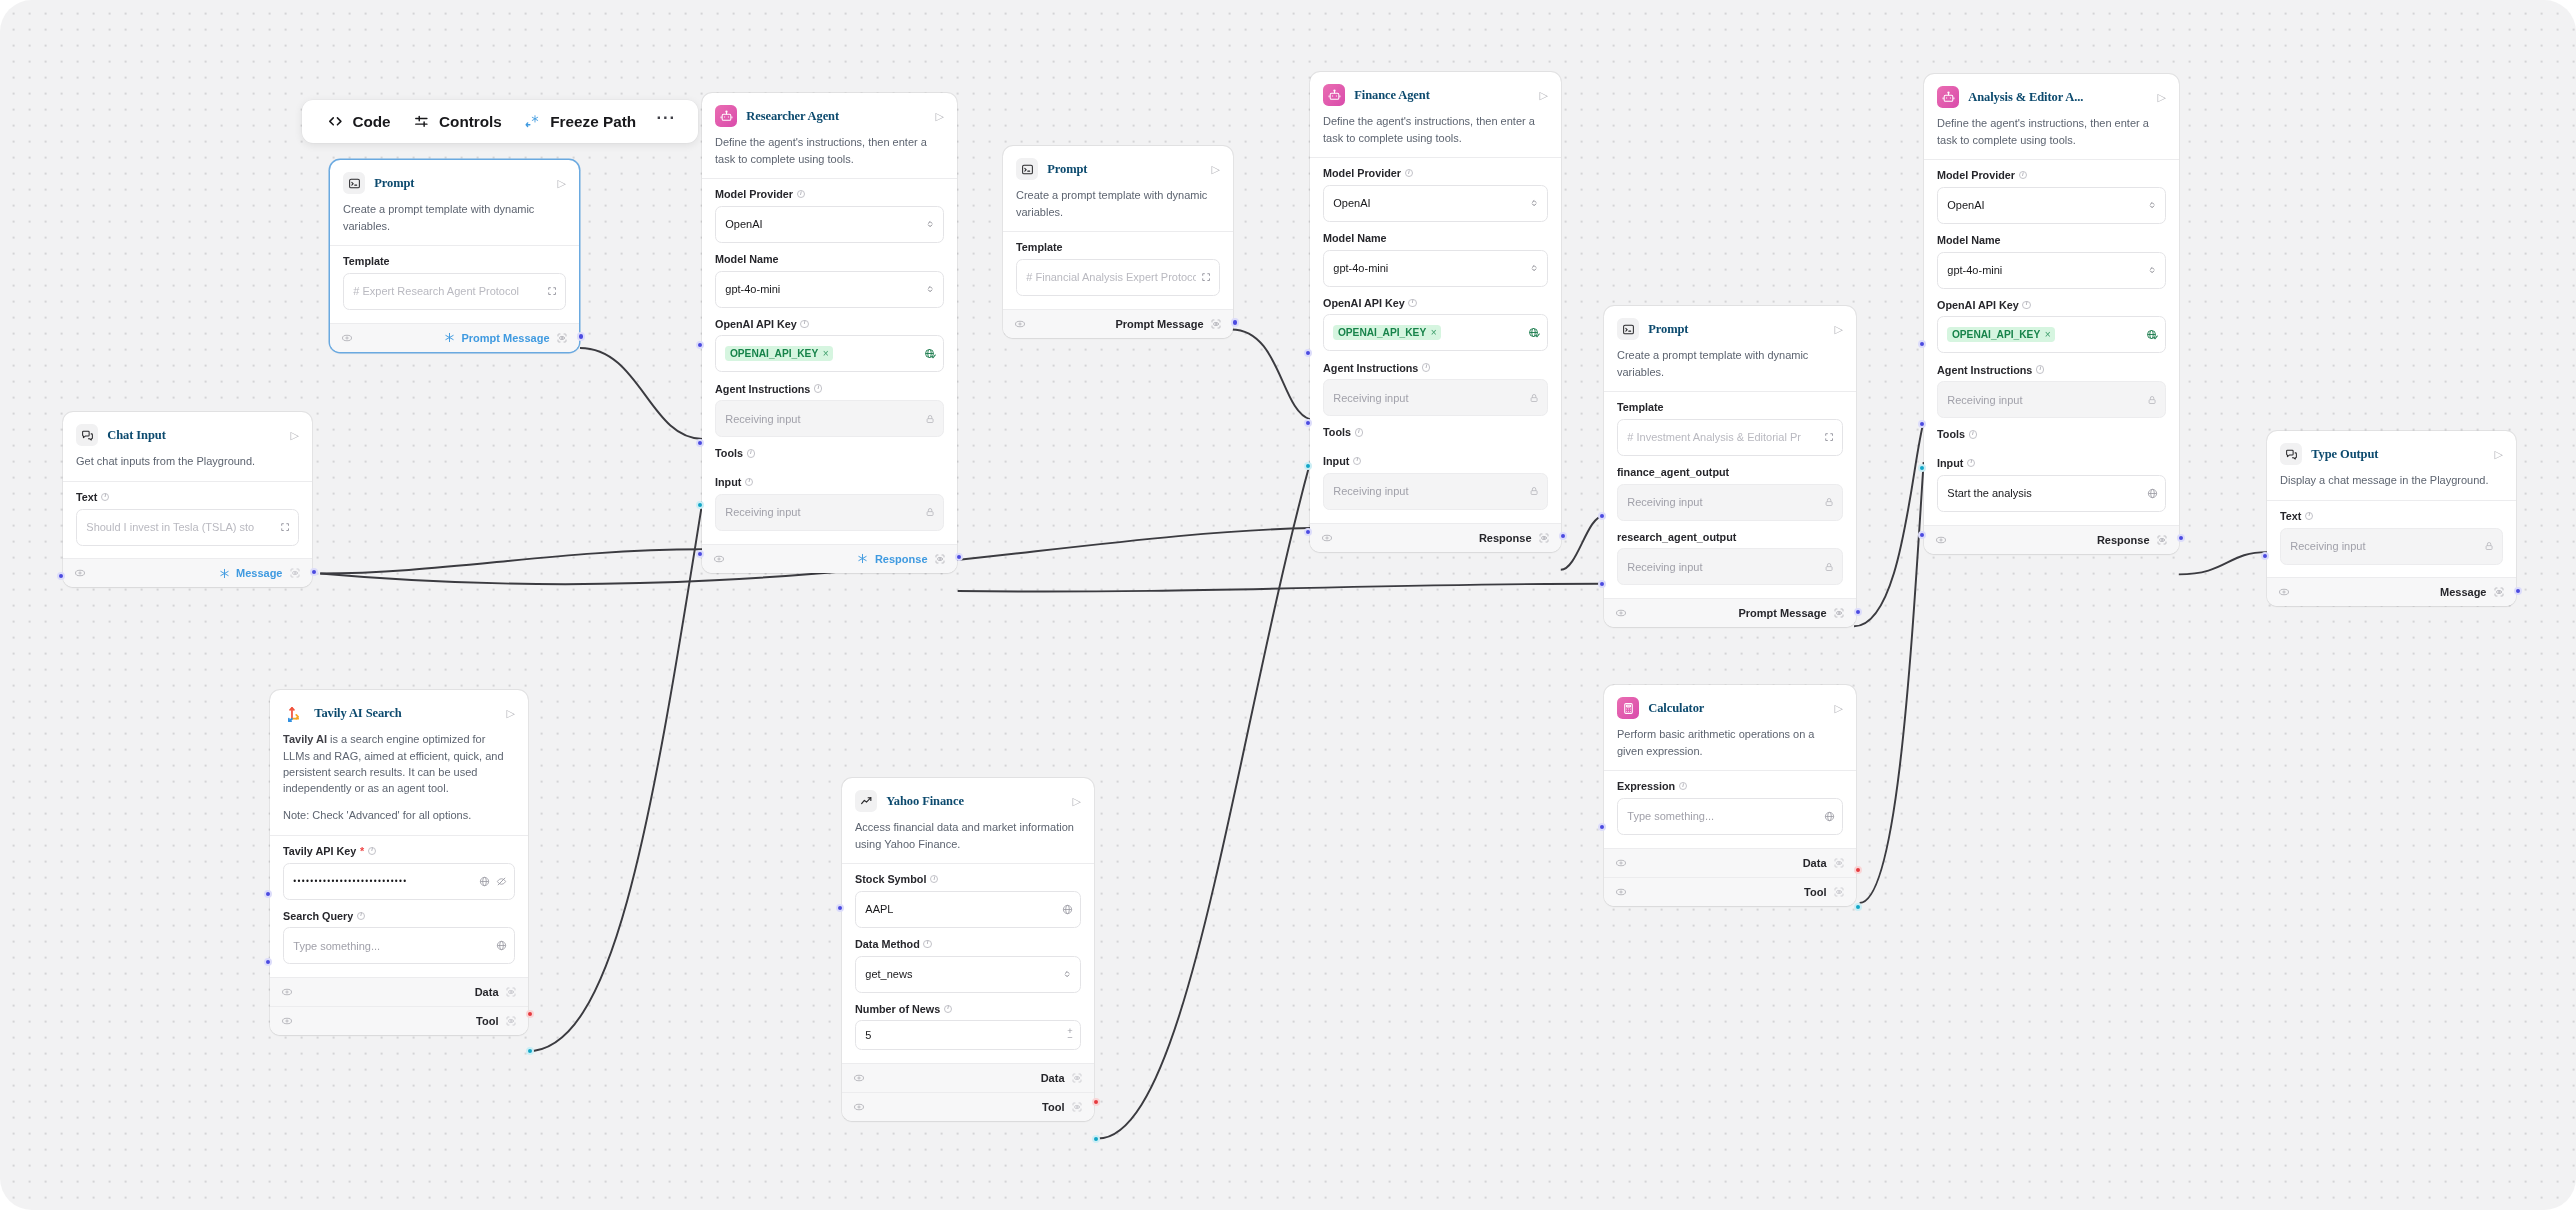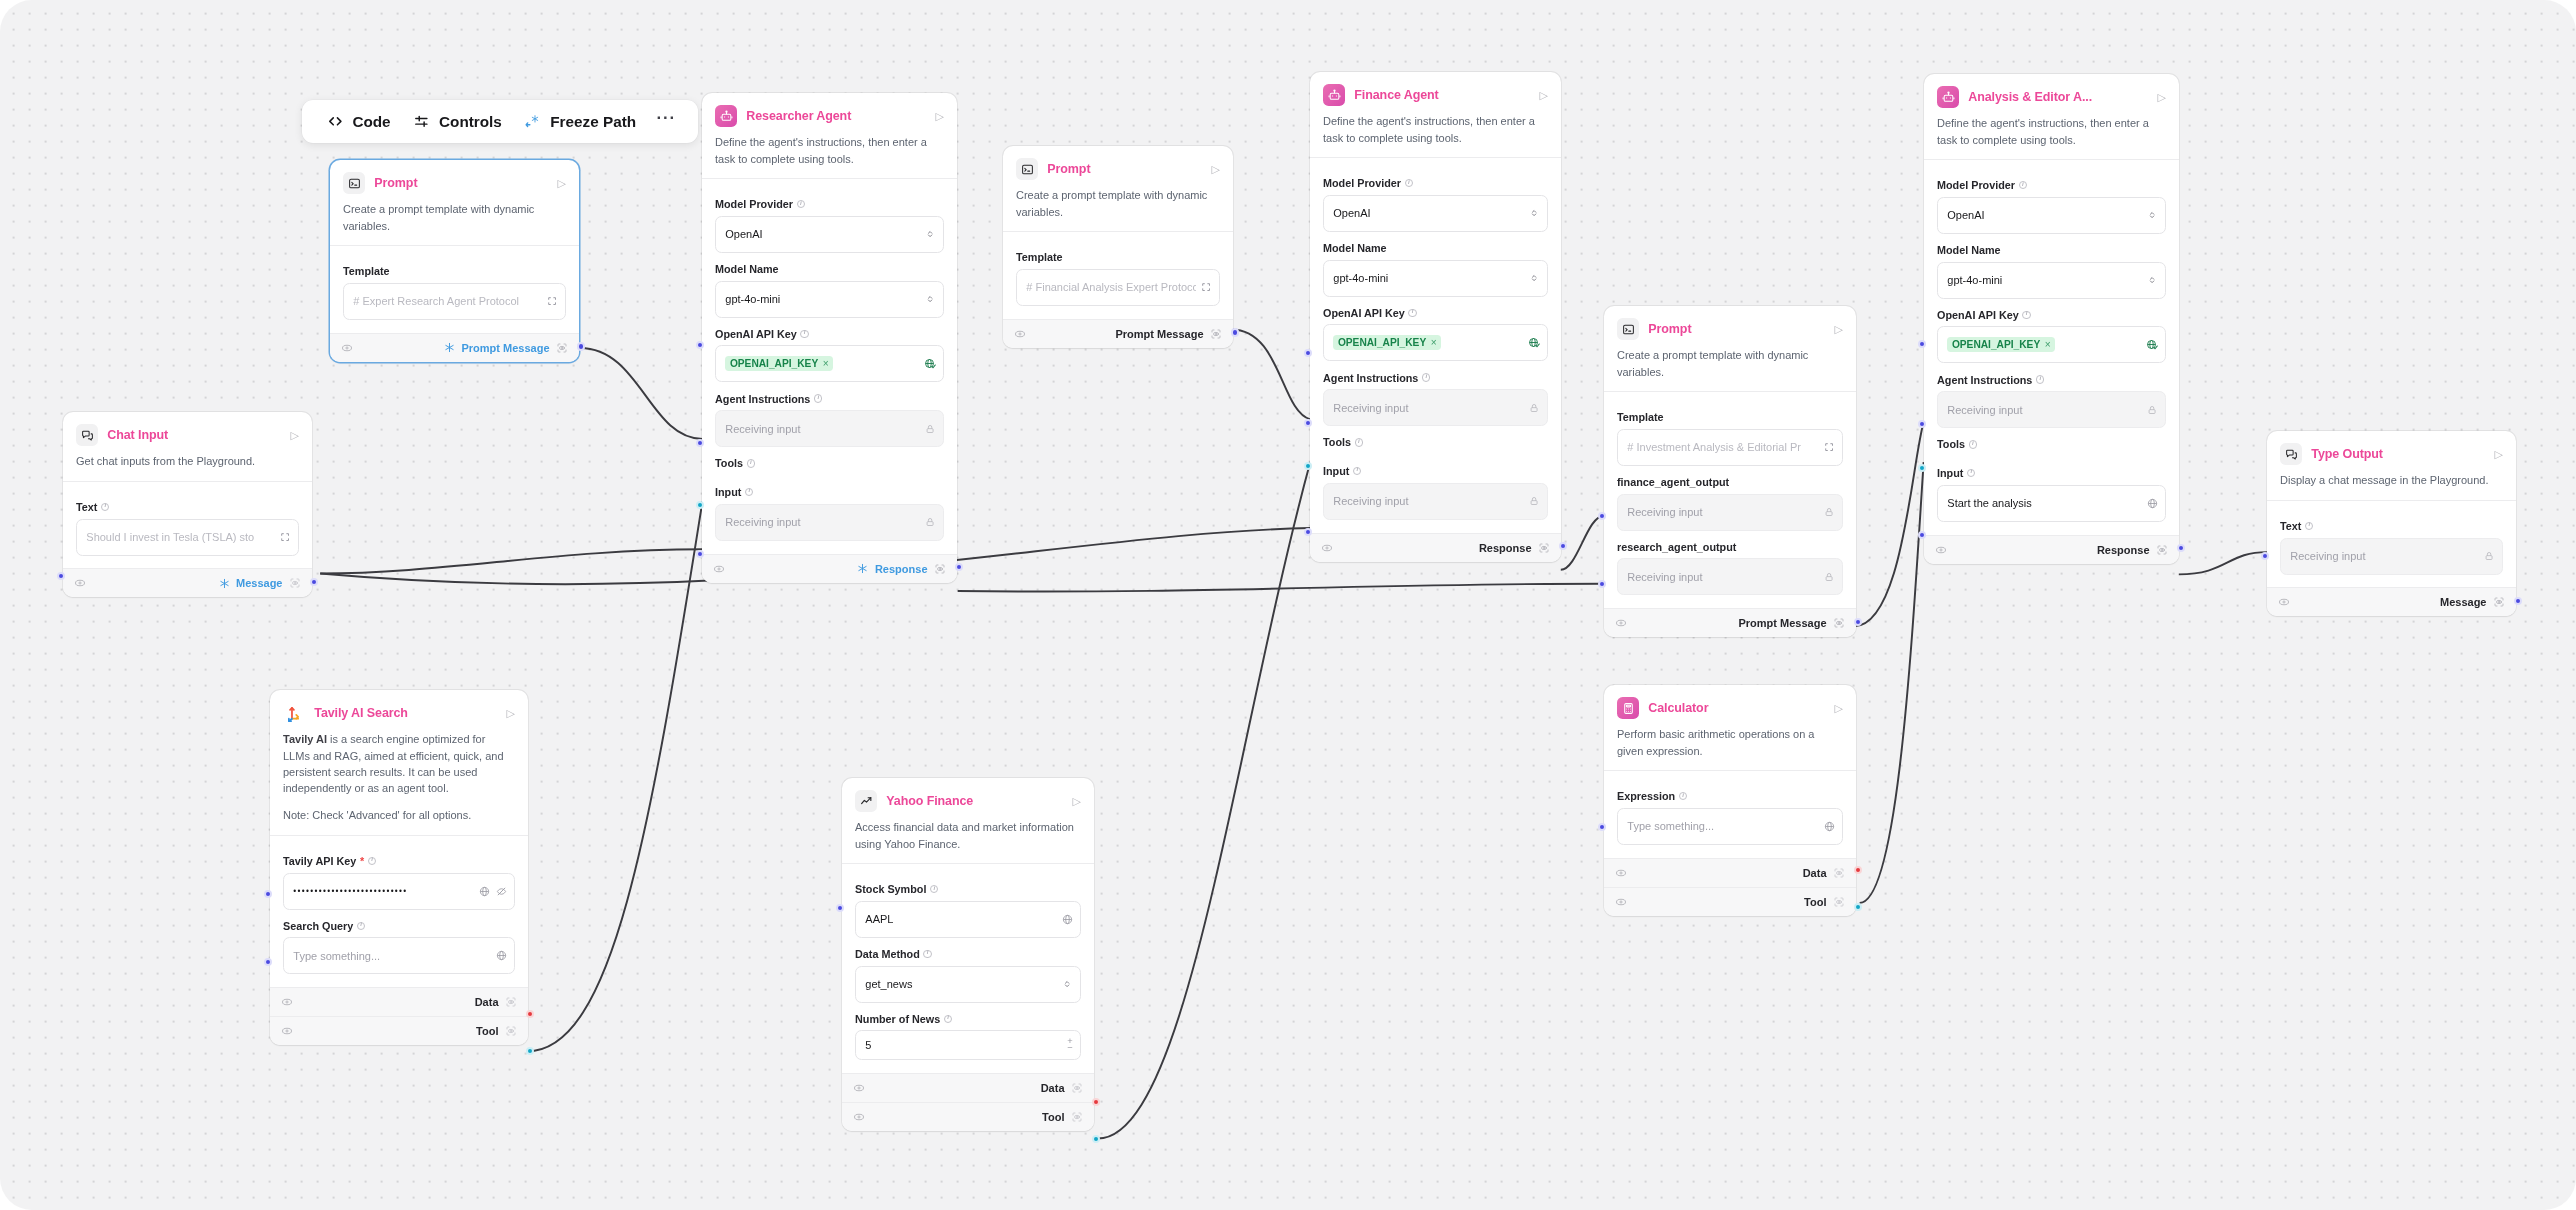--- a/index.html
+++ b/index.html
@@ -37,30 +37,30 @@
     box-shadow:0 0.9px 1.9px rgba(0,0,0,.055), 0 0 0 0.9px rgba(0,0,0,.055);
     font-size:12px; color:#18181b; overflow:visible;
   }
   .node.selected{ box-shadow:0 0 0 1.5px #6aa9e0, 0 0.9px 2.8px rgba(0,0,0,.09); }
   .nd-head{ padding:12px 13px 0 13px; display:flex; align-items:center; gap:9.3px; }
   .nd-icon{ width:22px; height:22px; border-radius:5.6px; display:flex; align-items:center;
             justify-content:center; flex:none; }
   .nd-icon.gray{ background:#f1f1f2; color:#27272a; }
   .nd-icon.pink{ background:linear-gradient(135deg,#ea6db2 0%,#d94bab 100%); color:#fff; }
   .nd-icon.plain{ background:transparent; }
-  .nd-title{ font-size:12.5px; font-weight:700; color:#ec4899; letter-spacing:-0.1px; flex:1;
-             white-space:nowrap; overflow:hidden; }
+  .nd-title{ font-size:12.5px; font-weight:700; color:#0c4a6e; letter-spacing:-0.1px; flex:1;
+             white-space:nowrap; overflow:hidden;font-family:Liberation Serif, serif; }
   .nd-play{ color:#b4b4b9; font-size:11px; line-height:1; flex:none; cursor:pointer; }
   .nd-desc{ padding:7.4px 13px 11px 13px; font-size:11px; color:#5d6470; line-height:1.48; }
   .nd-desc b{ color:#3f3f46; font-weight:700; }
   .nd-body{ border-top:0.9px solid #ececee; padding:9.3px 13px 11px 13px; }
   .fld{ margin-bottom:10.2px; }
   .fld:last-child{ margin-bottom:1.9px; }
   .fld-lbl{ font-size:10.8px; font-weight:700; color:#26262b; margin-bottom:5.6px;
-            display:flex; align-items:center; gap:3.7px;margin-top:10px; }
+            display:flex; align-items:center; gap:3.7px; }
   .req{ color:#ef4444; font-weight:700; }
   .info{ width:8.4px;height:8.4px;border-radius:50%;border:0.9px solid #c2c2c8; flex:none;
          position:relative; }
   .info::after{ content:"i"; position:absolute; left:0; right:0; top:-1.4px; text-align:center;
                 font-size:6px; color:#b0b0b8; font-style:italic; }
   .inp{
     height:37px; border:0.9px solid #e4e4e7; border-radius:6.5px; background:#fff;
     display:flex; align-items:center; padding:0 7.4px 0 9.3px; gap:5.6px;
     font-size:11px; color:#18181b;
   }

